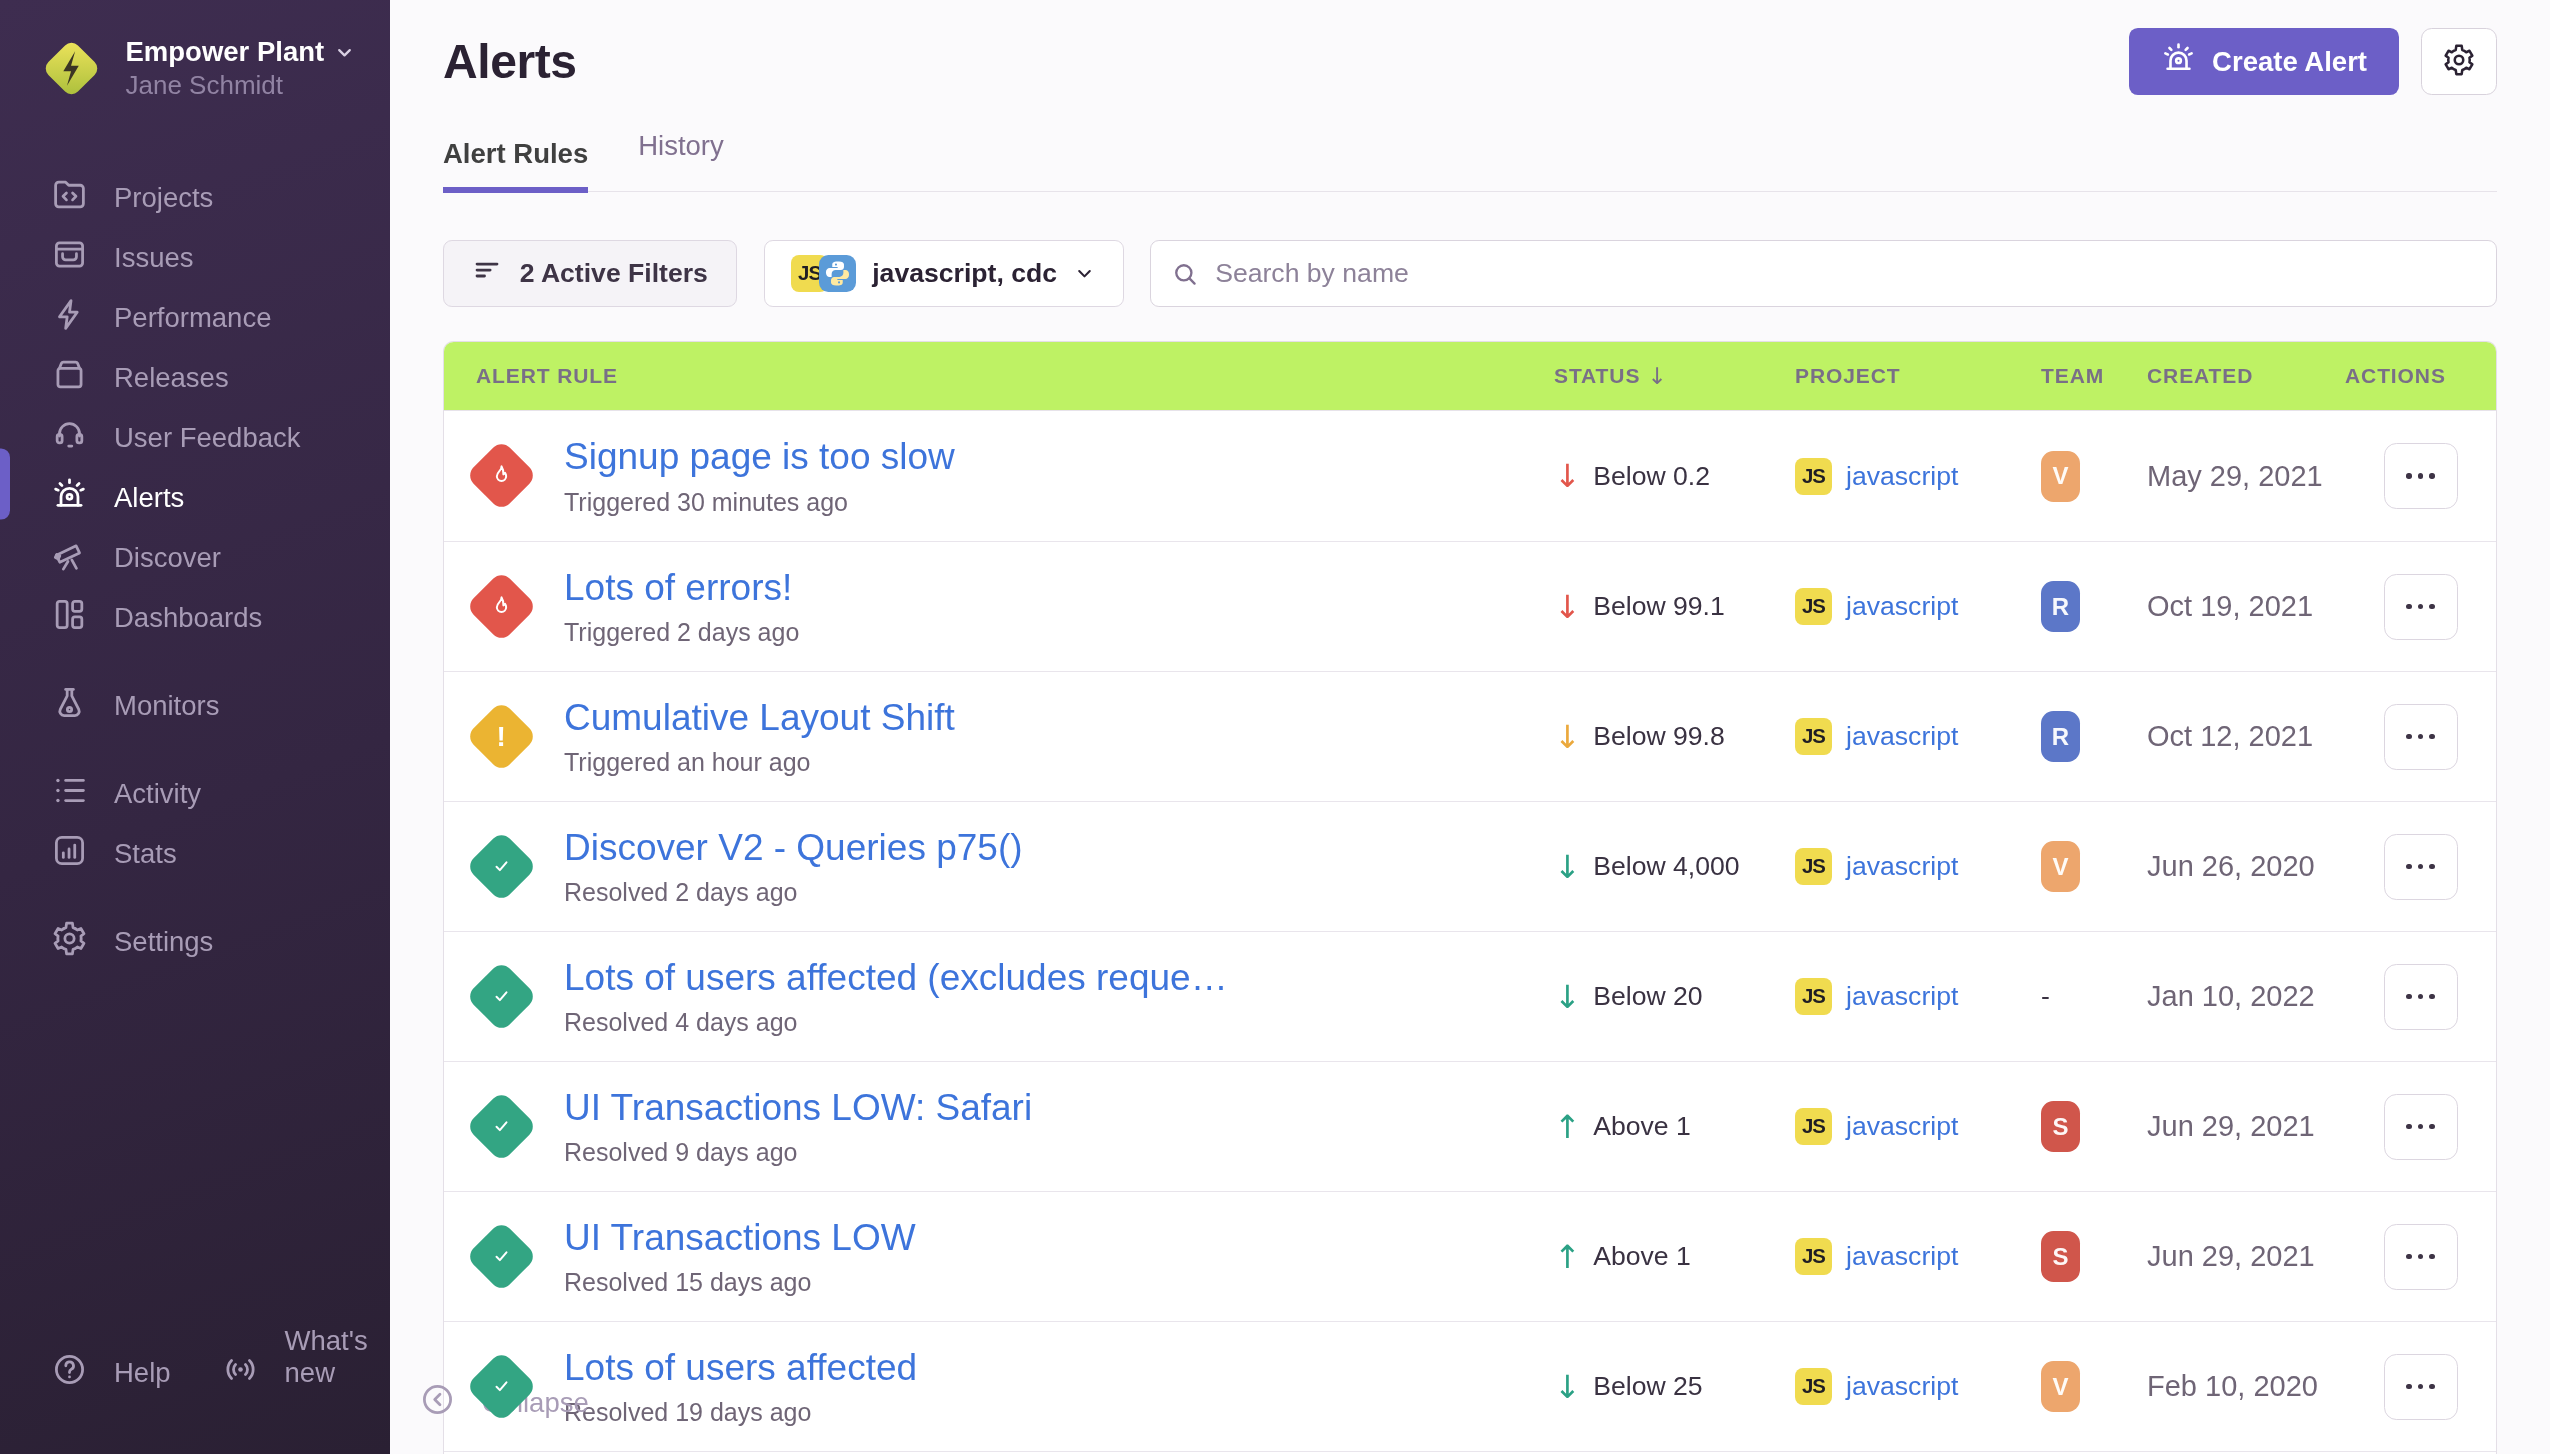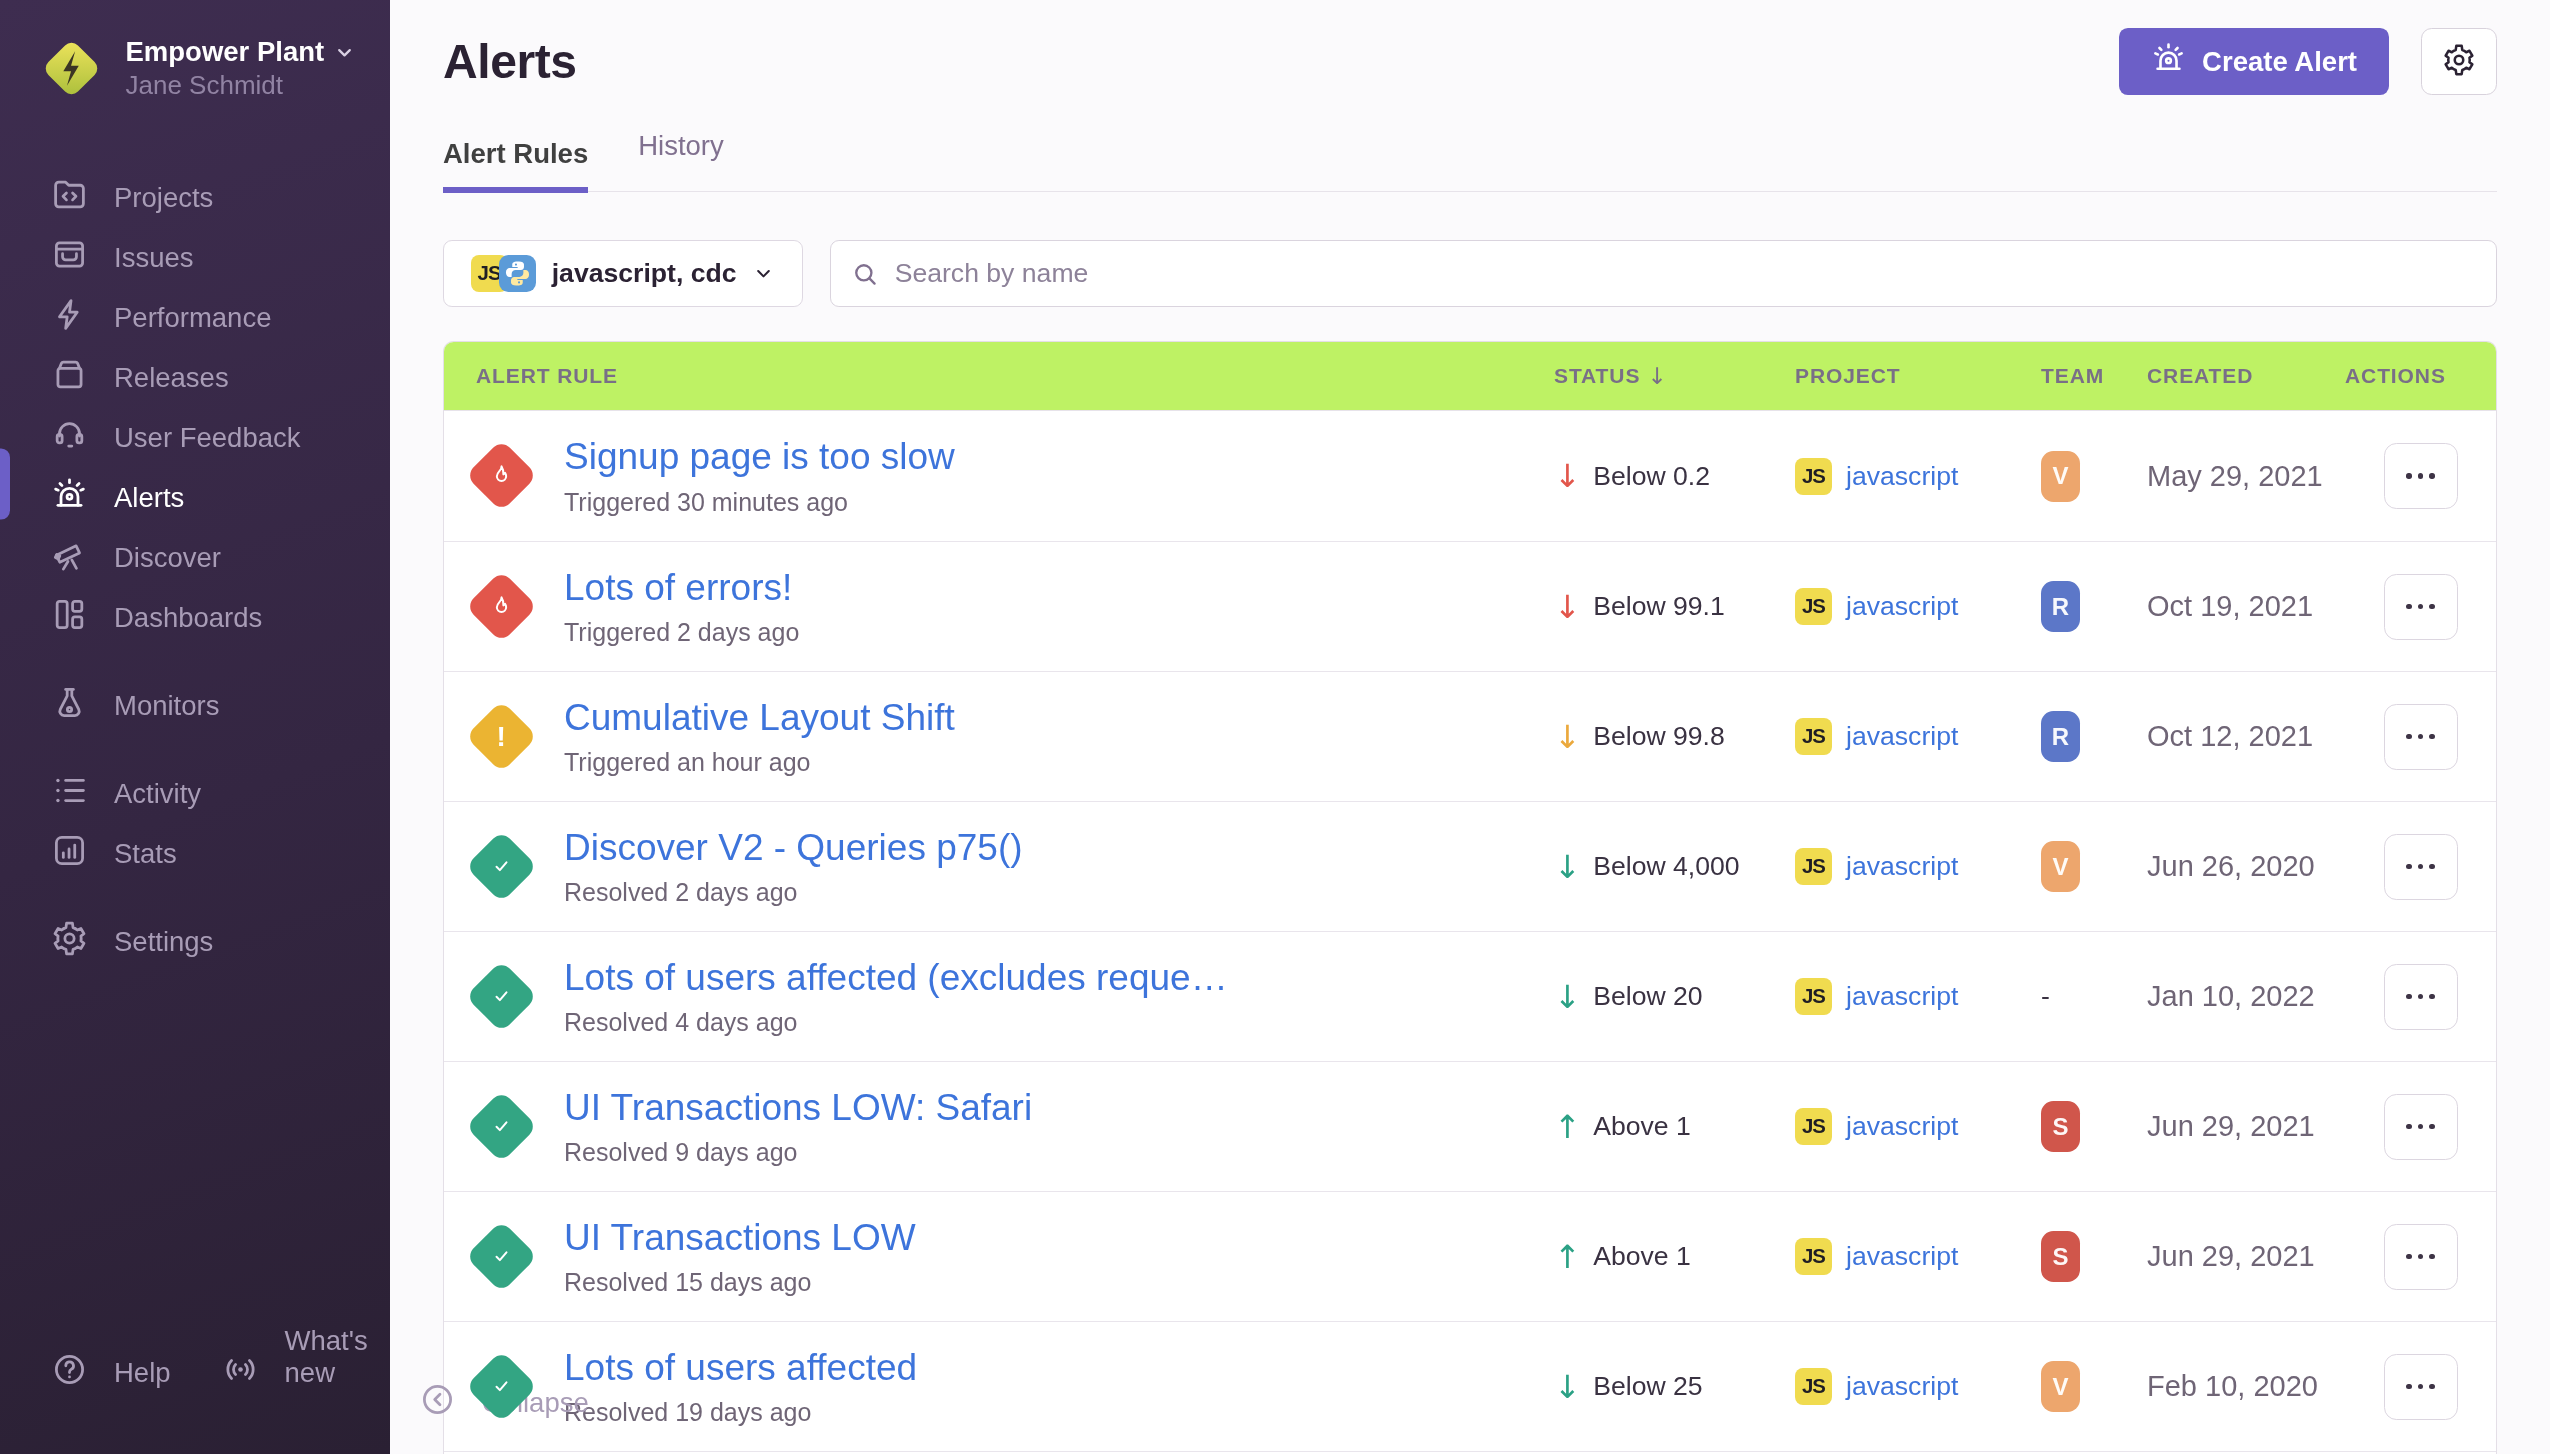--- a/index.html
+++ b/index.html
@@ -28,21 +28,21 @@
   .nav-item.active .nav-ind { display:block; position:absolute; left:0; top:50%; transform:translateY(-50%);
              width:9.7px; height:71px; background:#6C5FC7; border-radius:0 8.9px 8.9px 0; }
 
   .side-footer { margin-top:auto; padding-bottom:35px; display:flex; }
   .side-footer .nav-item:last-child { margin-top:30px; }
 
   
   .main { flex:1; display:flex; flex-direction:column; padding:0 53px; min-width:0; }
   .page-head { display:flex; align-items:center; justify-content:space-between; margin-top:28px; }
   .page-title { font-size:48px; font-weight:800; color:#2B2233; letter-spacing:-0.4px; }
-  .head-actions { display:flex; align-items:center; gap:32px; }
+  .head-actions { display:flex; align-items:center; gap:22px; }
   .btn-create { display:flex; align-items:center; gap:16px; height:67px; padding:0 32px; background:#6C5FC7; border:none;
                 border-radius:8.9px; color:#FFFFFF; font-size:27.5px; font-weight:600; font-family:inherit; cursor:pointer; }
   .btn-create svg { width:35px; height:35px; }
   .btn-gear { width:76px; height:67px; background:#FFFFFF; border:1.8px solid #D8D2DC; border-radius:10.6px; display:flex;
               align-items:center; justify-content:center; cursor:pointer; color:#2B2233; }
   .btn-gear svg { width:34px; height:34px; }
 
   .tabs { display:flex; gap:50px; margin-top:35px; border-bottom:1.8px solid #E7E3EA; }
   .tab { position:relative; font-size:27.5px; padding-bottom:21px; cursor:pointer; color:#80708F; }
   .tab.active { color:#404040; font-weight:600;margin-top:8px; }
@@ -355,20 +355,30 @@
       </button>
     </div>
   </div>
 
   <div class="tabs">
     <div class="tab active">Alert Rules</div>
     <div class="tab">History</div>
   </div>
 
   <div class="filter-row">
+    <button class="btn-filter">
+      <span>
+        <svg viewBox="0 0 24 24" fill="none" stroke="currentColor" stroke-width="2.2" stroke-linecap="round">
+            <path d="M4 7.2h16"></path>
+            <path d="M4 12h10.5"></path>
+            <path d="M4 16.8h6"></path>
+          </svg>
+      </span>
+      <span>2 Active Filters</span>
+    </button>
     <button class="btn-project">
       <span class="badge-stack">
         <span class="js-badge">JS</span>
         <span class="py-badge">
           <svg viewBox="0 0 24 24">
               <rect width="24" height="24" rx="6" fill="#5B9BD8"></rect>
               <path fill="#FFFFFF" d="M12 4.2c-2.6 0-3.4.9-3.4 2v1.6h3.5v.6H6.9c-1.3 0-2.4 1-2.4 2.9 0 1.8 1 2.9 2.3 2.9h1.4v-1.9c0-1.4 1.2-2.5 2.6-2.5h3.4c1.1 0 2-.9 2-2V6.2c0-1.2-1.3-2-3.2-2zm-1 1.3a.7.7 0 1 1 0 1.4.7.7 0 0 1 0-1.4z"></path>
               <path fill="#FFE9A0" d="M12 19.8c2.6 0 3.4-.9 3.4-2v-1.6h-3.5v-.6h5.2c1.3 0 2.4-1 2.4-2.9 0-1.8-1-2.9-2.3-2.9h-1.4v1.9c0 1.4-1.2 2.5-2.6 2.5h-3.4c-1.1 0-2 .9-2 2v1.6c0 1.2 1.3 2 3.2 2zm1-1.3a.7.7 0 1 1 0-1.4.7.7 0 0 1 0 1.4z"></path>
             </svg>
         </span>

